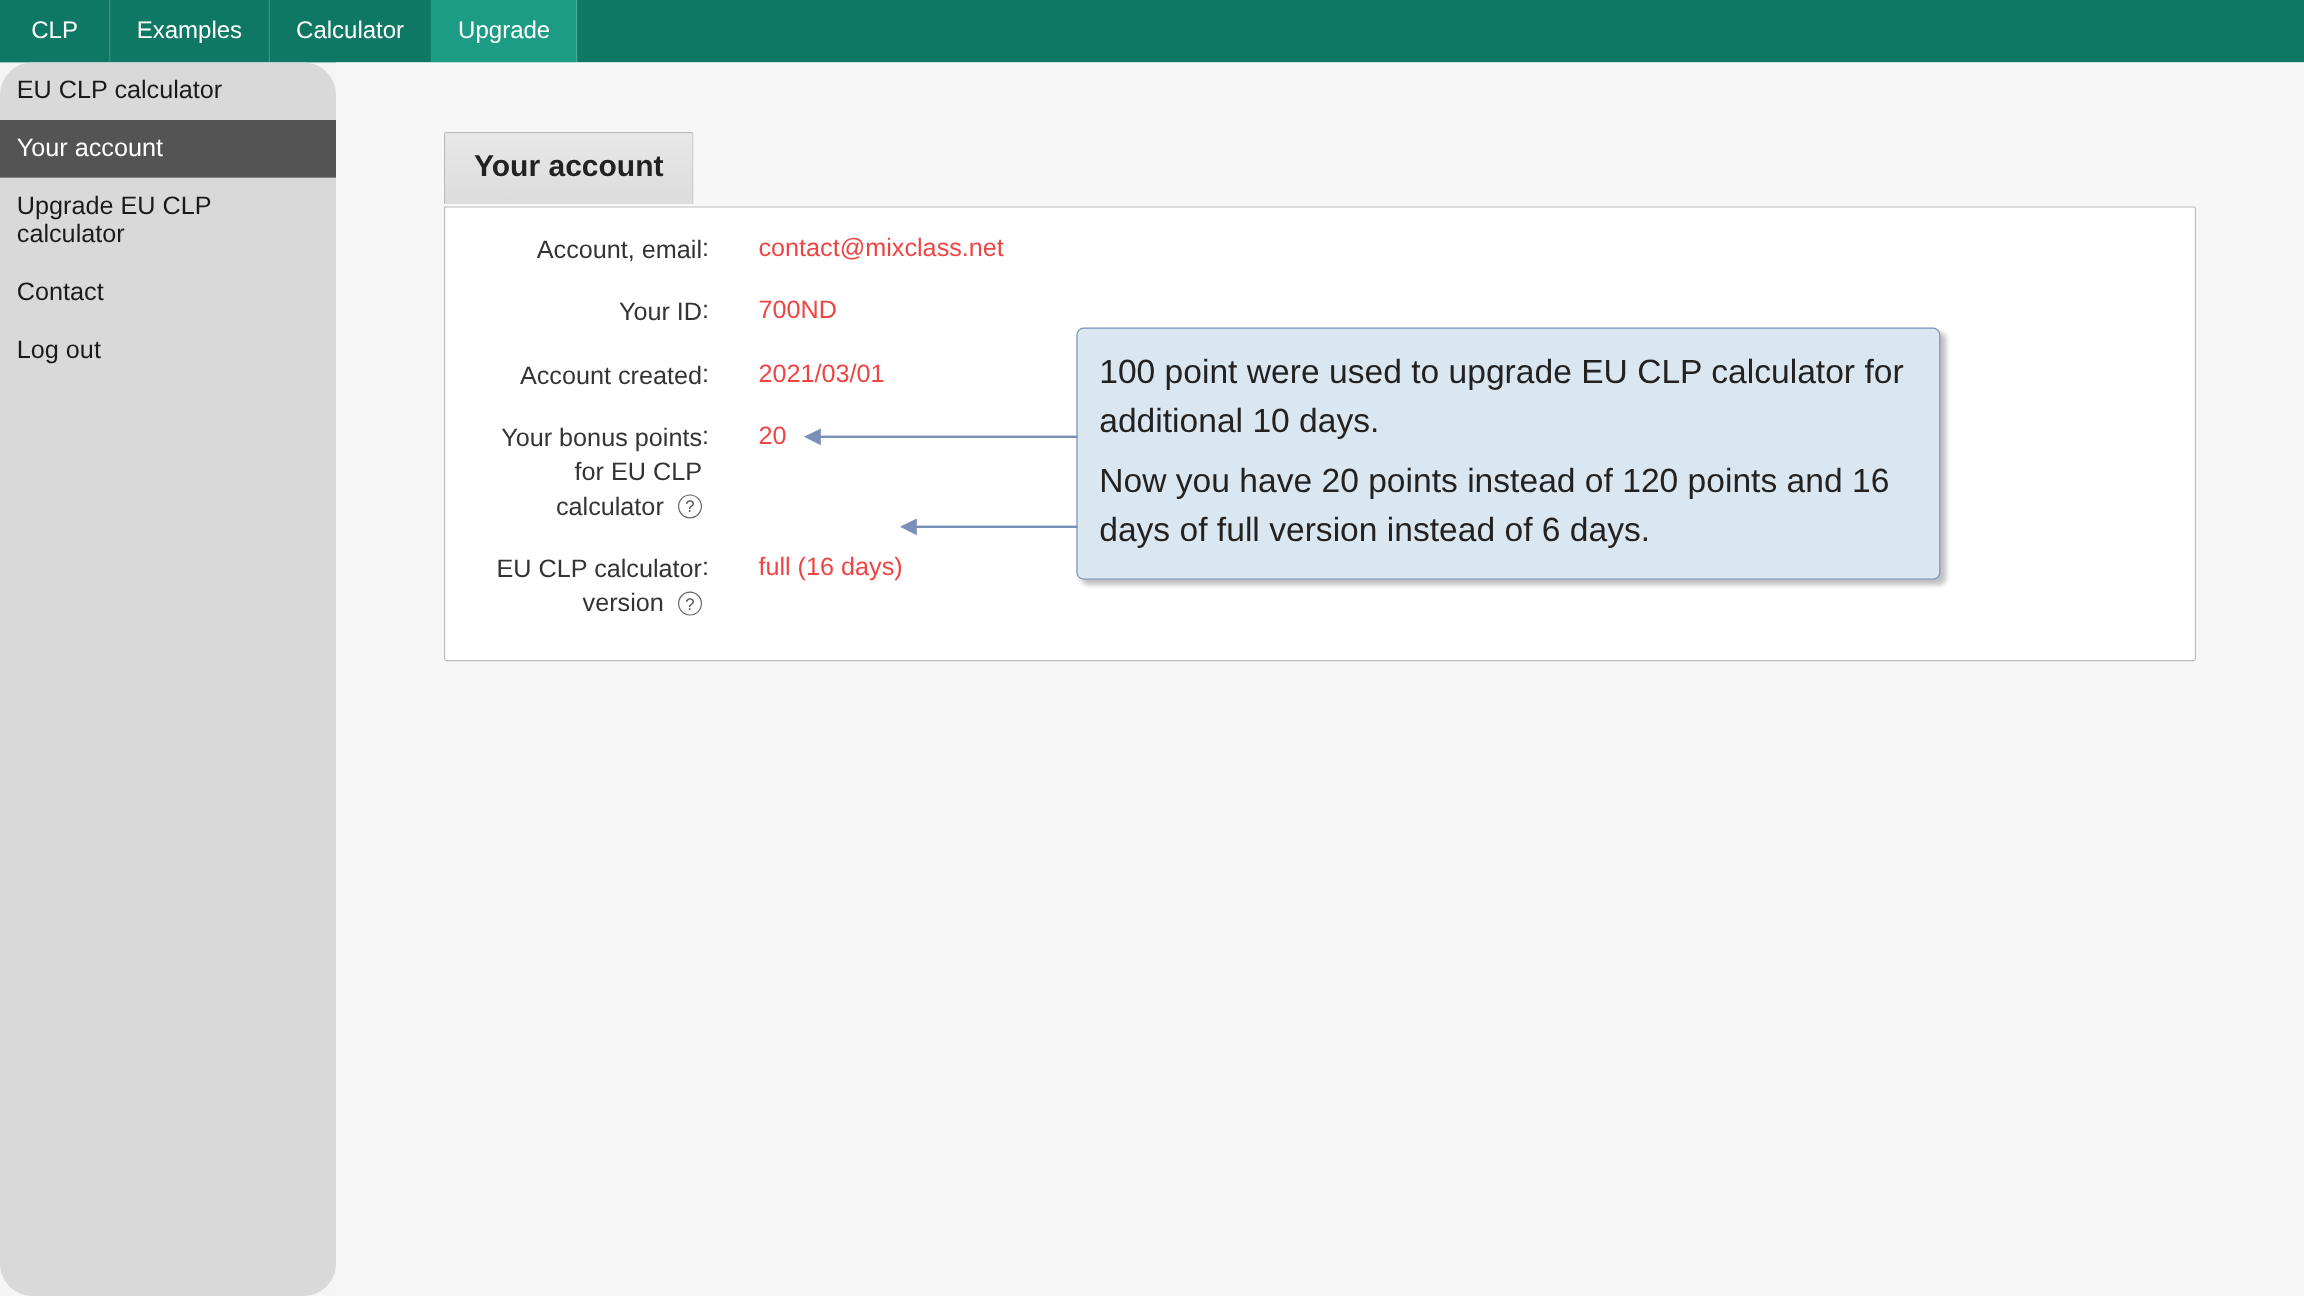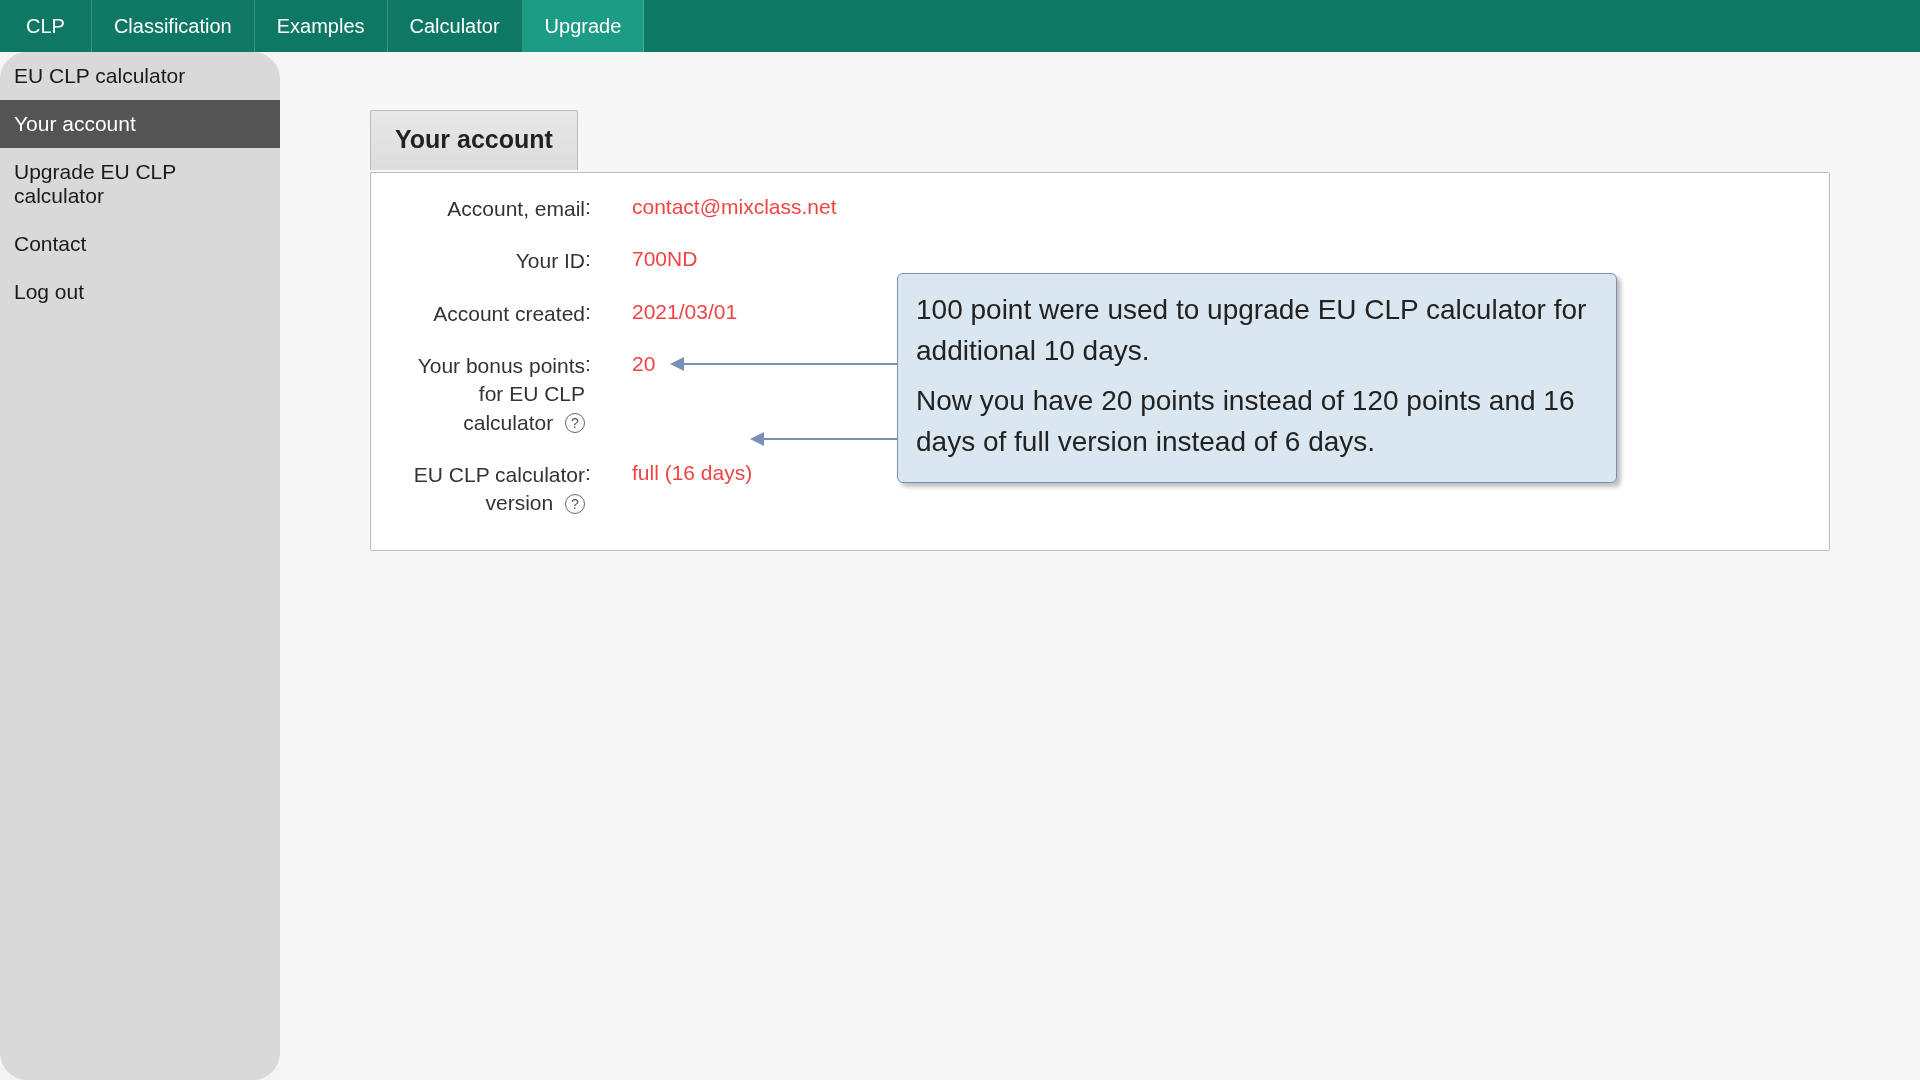--- a/index.html
+++ b/index.html
@@ -171,21 +171,20 @@
   }
   .arrow1 { left: 672px; top: 363px; width: 226px; }
   .arrow2 { left: 752px; top: 438px; width: 146px; }
 
 </style>
 </head>
 <body>
 
 <div class="topnav">
   <div class="tab first">CLP</div>
-  <div class="tab">Classification</div>
   <div class="tab">Examples</div>
   <div class="tab">Calculator</div>
   <div class="tab active">Upgrade</div>
 </div>
 
 <div class="body-wrap">
 
   <div class="sidebar">
     <div class="item">EU CLP calculator</div>
     <div class="item active">Your account</div>

